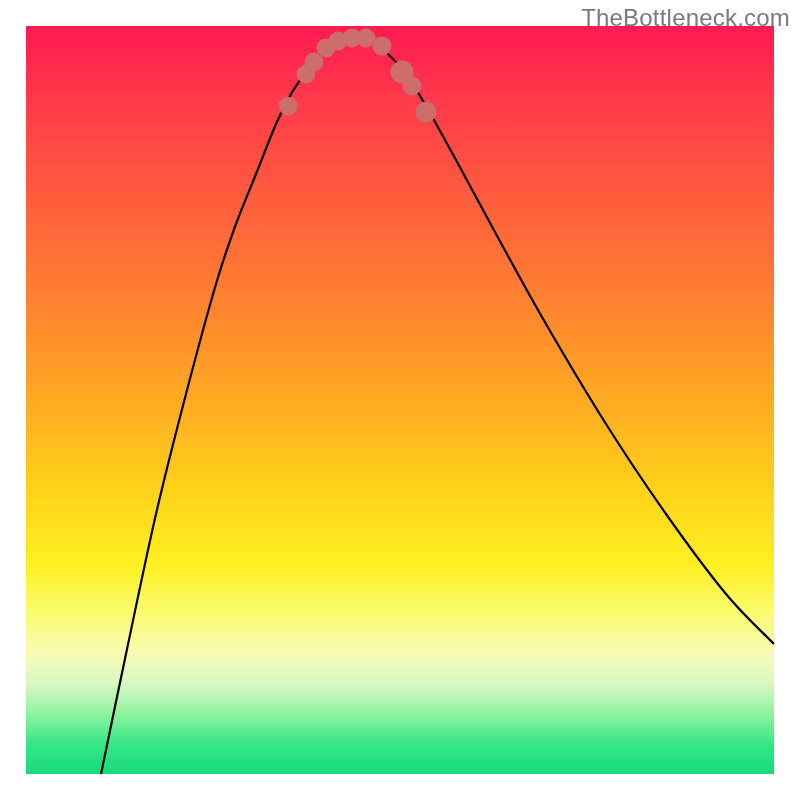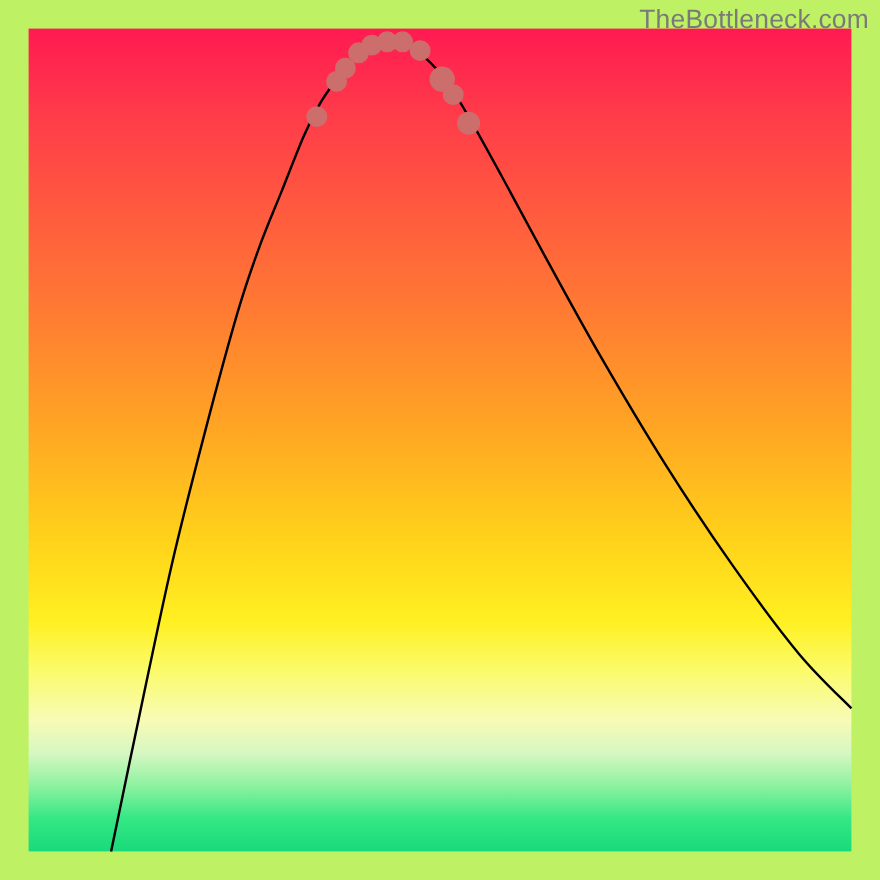--- a/index.html
+++ b/index.html
@@ -10,21 +10,21 @@
     background: #000;
     overflow: hidden;
     font-family: Arial, Helvetica, sans-serif;
   }
   .frame {
     position: absolute;
     top: 0;
     left: 0;
     width: 800px;
     height: 800px;
-    background: #bef264;
+    background: #ffffff;
   }
   .plot {
     position: absolute;
     top: 26px;
     left: 26px;
     width: 748px;
     height: 748px;
     
     background: linear-gradient(
       to bottom,

